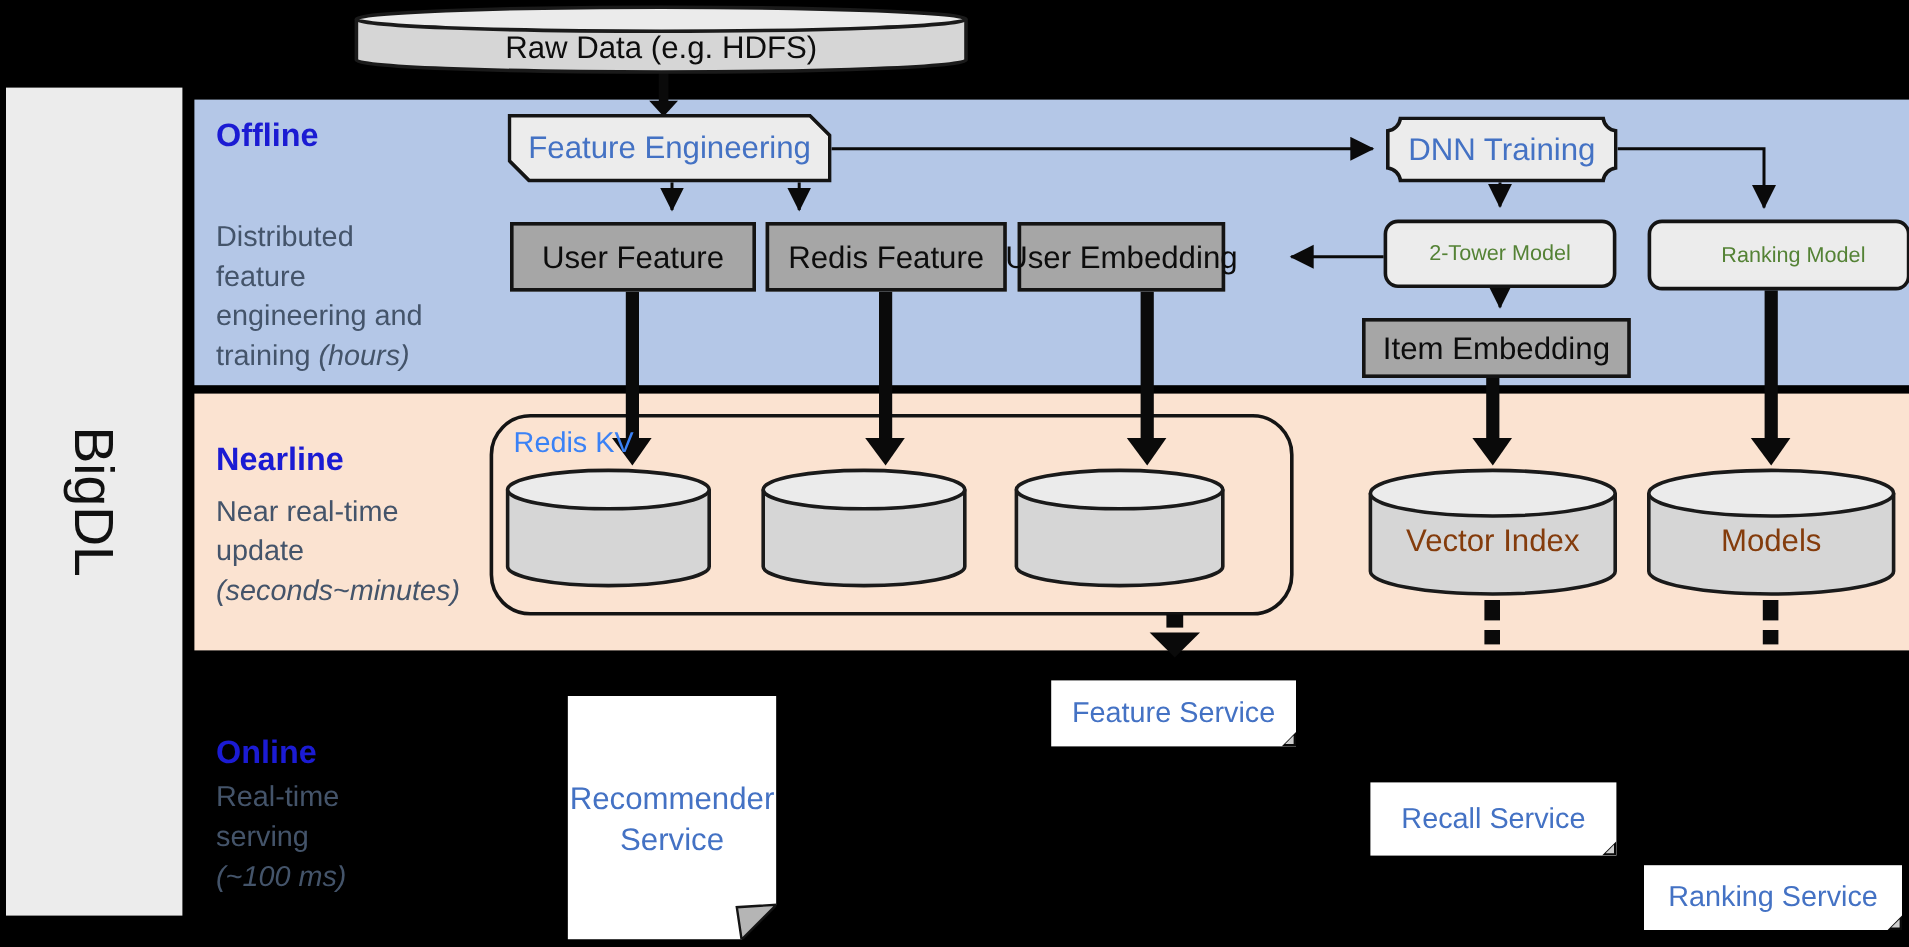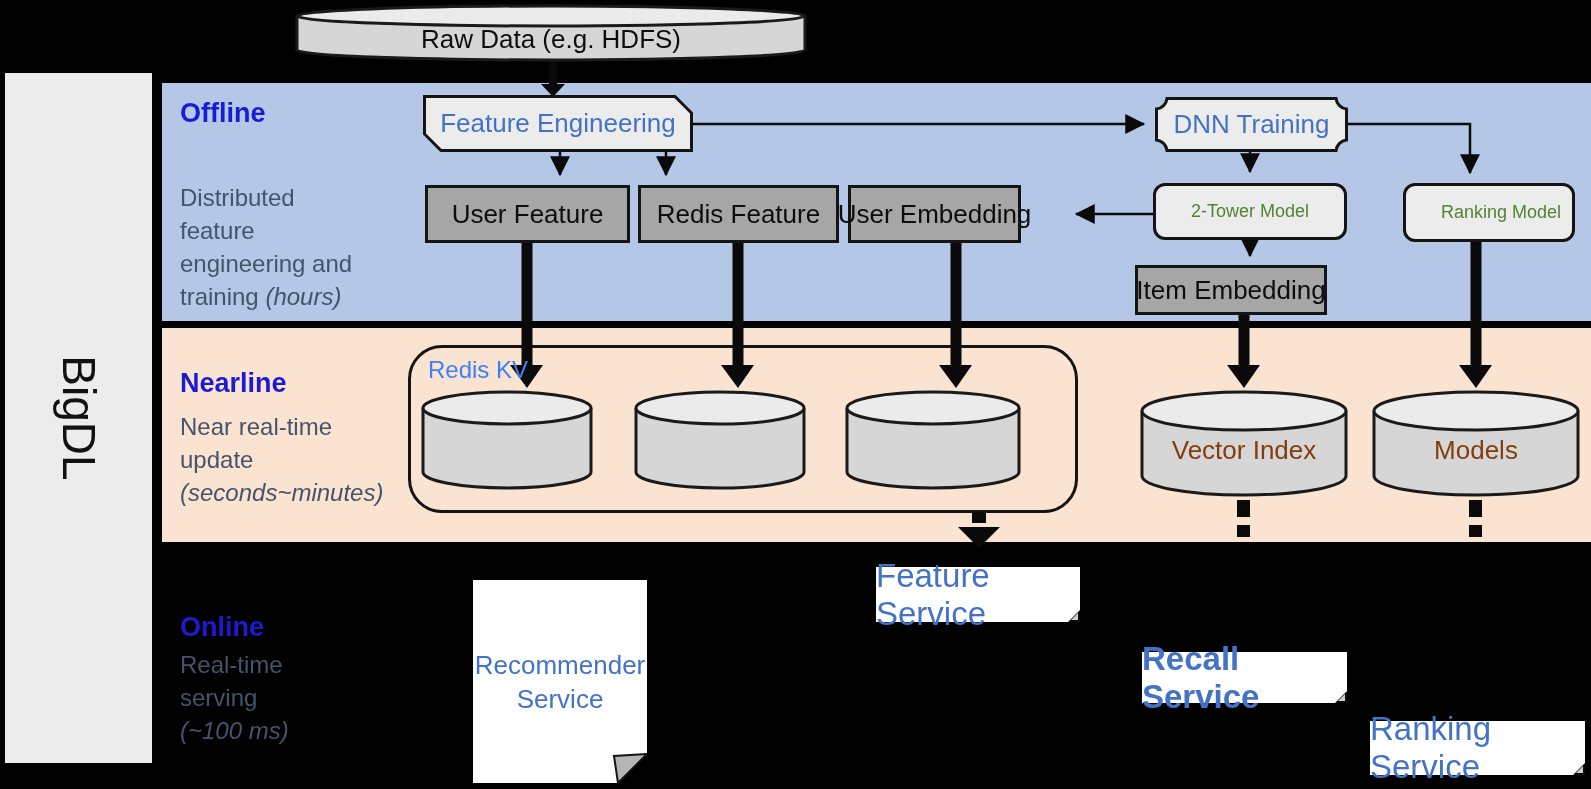--- a/index.html
+++ b/index.html
@@ -15,21 +15,21 @@
         white-space:nowrap;}
   .gray-box{background:#a6a6a6;border:3px solid #141414;color:#0d0d0d;font-size:26px;}
   .round-box{background:#ececec;border:3px solid #141414;border-radius:12px;font-size:18px;}
   .blue-label{color:#4472c4;}
   .green-label{color:#548235;}
   .brown-label{color:#3b82f6;}
   .shape-label{position:absolute;left:0;top:0;width:100%;height:100%;
                display:flex;align-items:center;justify-content:center;font-size:26px;}
   .cyl-label{position:absolute;display:flex;align-items:center;justify-content:center;
              font-size:26px;color:#843c0c;}
-  .service-box{background:#ffffff;color:#4472c4;font-size:33px;
+  .service-box{background:#ffffff;color:#4472c4;font-size:24px;
                display:flex;align-items:center;justify-content:center;}
   .fold{position:absolute;right:0;bottom:0;}
   .sidebar{position:absolute;left:5px;top:73px;width:147px;height:690px;background:#ececec;
            display:flex;align-items:center;justify-content:center;}
   .sidebar span{transform:rotate(90deg);font-size:46px;color:#111;white-space:nowrap;}
   .redis-container{position:absolute;left:408px;top:345px;width:670px;height:168px;
                    border:3px solid #141414;border-radius:34px;box-sizing:border-box;}
   .it{font-style:italic;}
 </style>
 </head>
@@ -125,24 +125,24 @@
   <div class="abs node gray-box" style="left:638px;top:185px;width:201px;height:58px;">
     <span>Redis Feature</span>
   </div>
   <div class="abs node gray-box" style="left:848px;top:185px;width:173px;height:58px;">
     <span>User Embedding</span>
   </div>
 
   <div class="abs node round-box green-label" style="left:1153px;top:183px;width:194px;height:57px;">
     <span>2-Tower Model</span>
   </div>
-  <div class="abs node round-box green-label" style="left:1403px;top:183px;width:172px;height:59px;padding-left:24px;">
+  <div class="abs node round-box green-label" style="left:1373px;top:183px;width:219px;height:59px;padding-left:24px;">
     <span>Ranking Model</span>
   </div>
-  <div class="abs node gray-box" style="left:1135px;top:265px;width:192px;height:50px;">
+  <div class="abs node gray-box" style="left:1135px;top:265px;width:224px;height:50px;">
     <span>Item Embedding</span>
   </div>
 
   <div class="abs section-title" style="left:180px;top:368px;">Nearline</div>
   <div class="abs section-desc" style="left:180px;top:410px;">
     <div>Near real-time</div>
     <div>update</div>
     <div class="it">(seconds~minutes)</div>
   </div>
 
@@ -198,21 +198,21 @@
     <div class="shape-label blue-label" style="white-space:normal;text-align:center;line-height:34px;padding:0 6px;box-sizing:border-box;">Recommender Service</div>
   </div>
 
   <div class="abs service-box" style="left:876px;top:567px;width:204px;height:55px;">
     <span>Feature Service</span>
     <svg class="fold" width="16" height="16" viewBox="0 0 16 16">
       <polygon points="16,4 16,16 4,16" fill="#0a0a0a"></polygon>
         <polygon points="14,7 14,14 7,14" fill="#cfcfcf"></polygon>
     </svg>
   </div>
-  <div class="abs service-box" style="left:1142px;top:652px;width:205px;height:51px;font-weight:bold;">
+  <div class="abs service-box" style="left:1142px;top:652px;width:205px;height:61px;">
     <span>Recall Service</span>
     <svg class="fold" width="16" height="16" viewBox="0 0 16 16">
       <polygon points="16,4 16,16 4,16" fill="#0a0a0a"></polygon>
         <polygon points="14,7 14,14 7,14" fill="#cfcfcf"></polygon>
     </svg>
   </div>
   <div class="abs service-box" style="left:1370px;top:721px;width:215px;height:54px;">
     <span>Ranking Service</span>
     <svg class="fold" width="16" height="16" viewBox="0 0 16 16">
       <polygon points="16,4 16,16 4,16" fill="#0a0a0a"></polygon>

